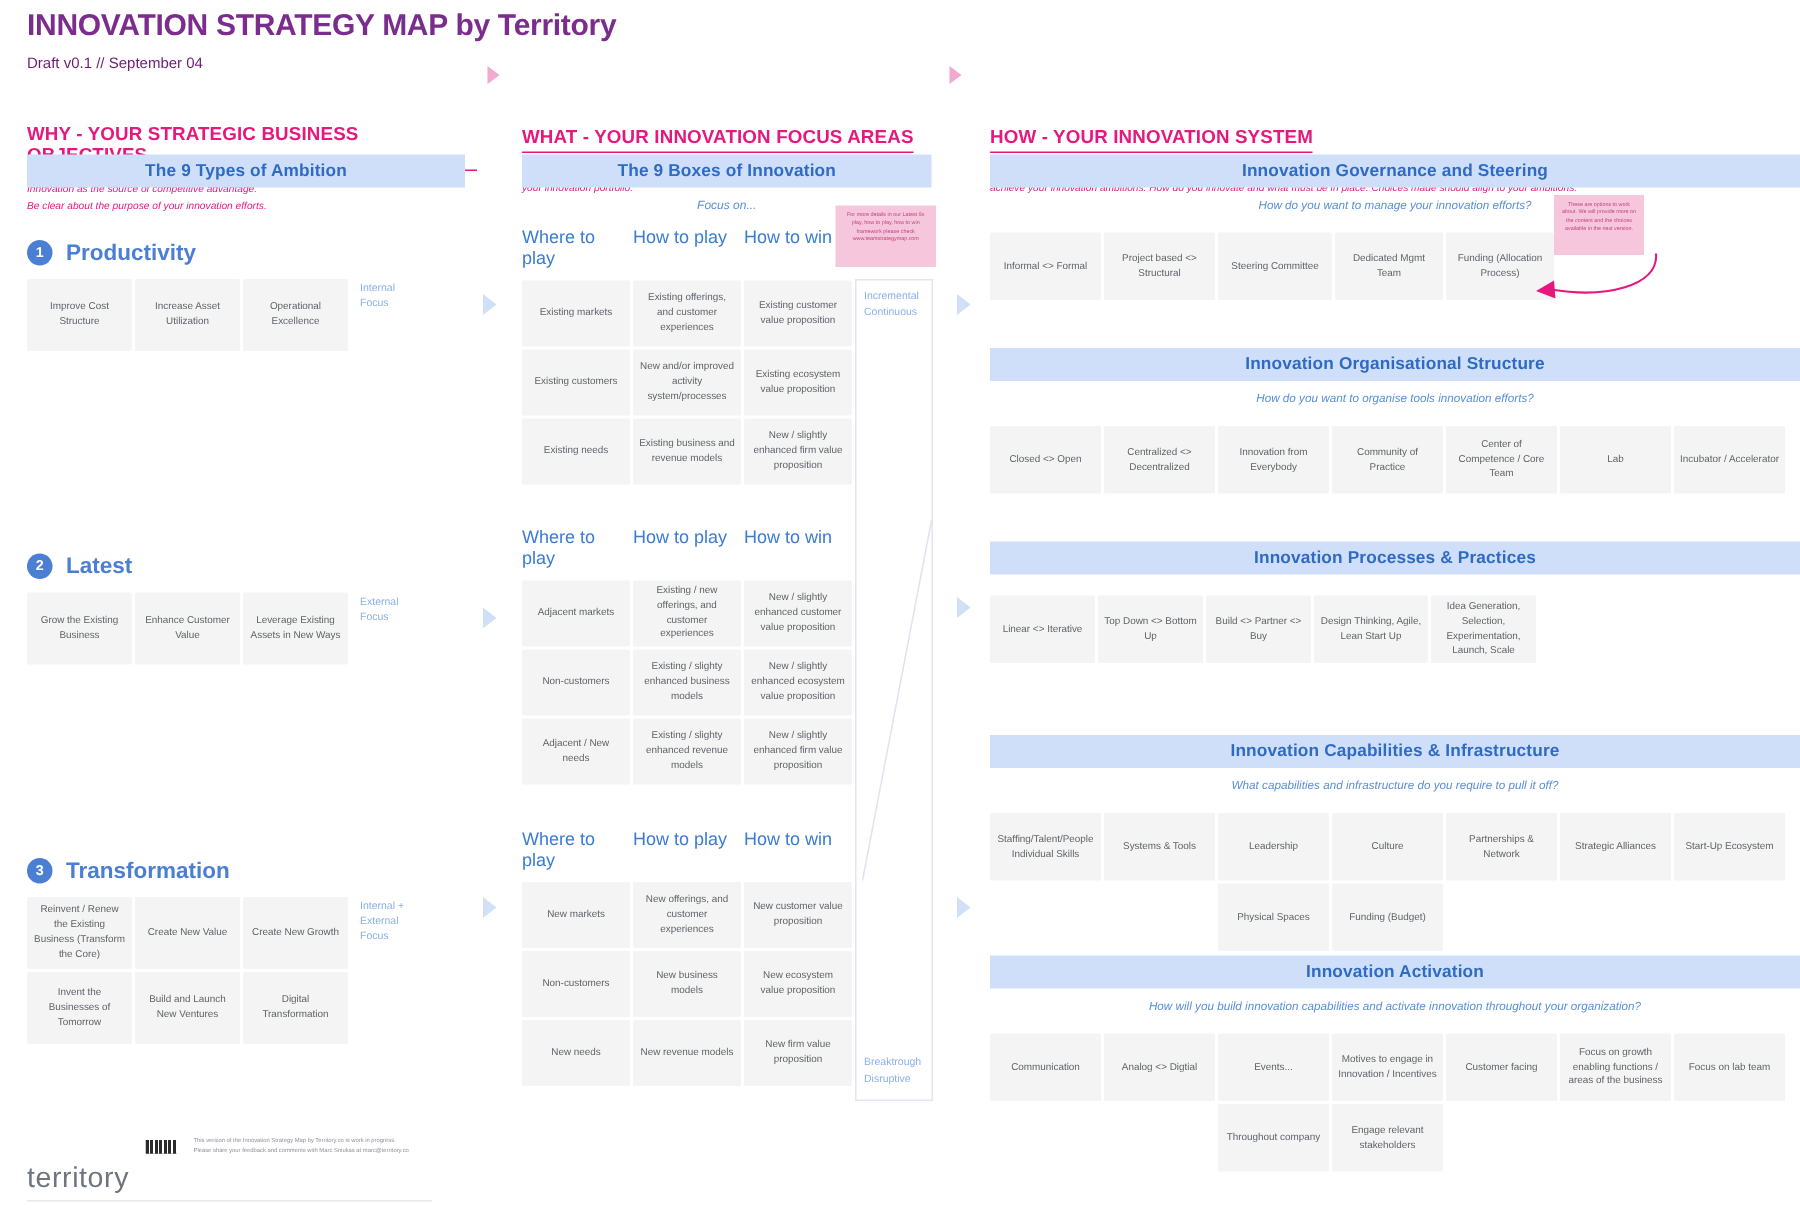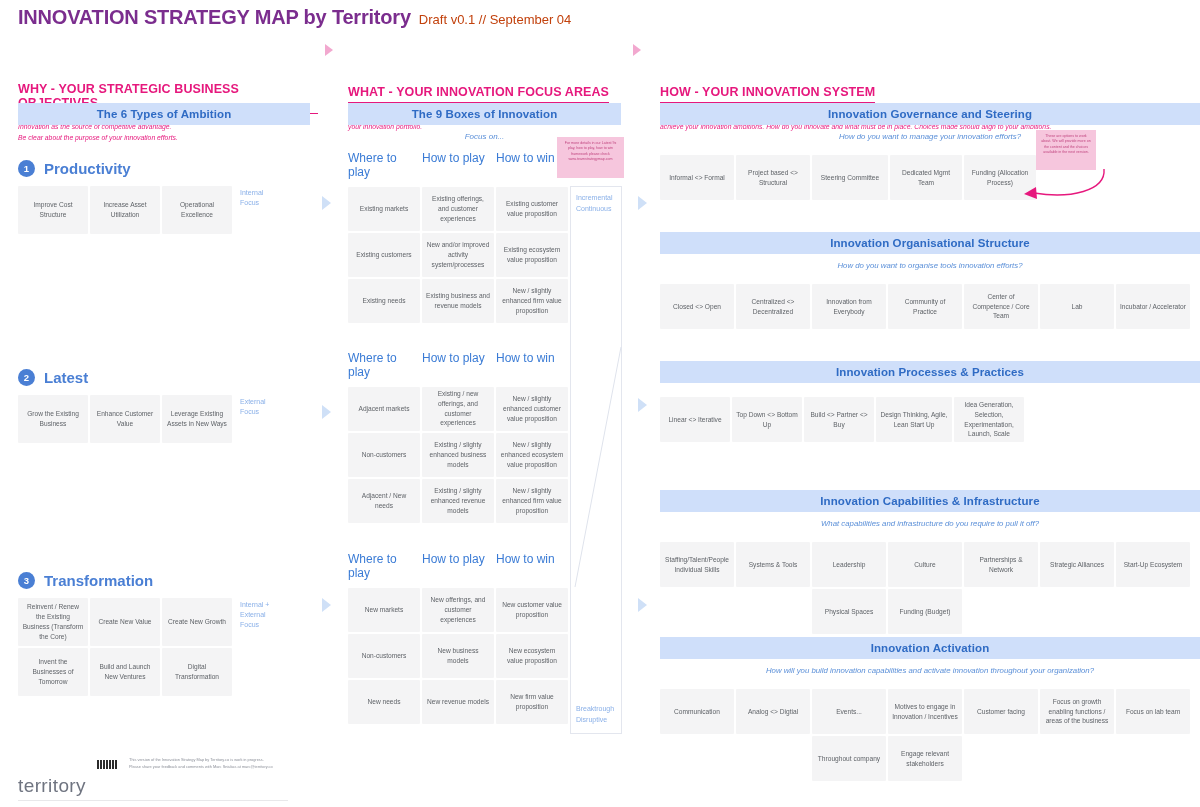--- a/index.html
+++ b/index.html
@@ -6,23 +6,23 @@
   body {
     width: 1200px; height: 807px;
     background: #ffffff;
     font-family: "Liberation Sans", sans-serif;
     color: #3c4043;
     overflow: hidden;
     position: relative;
   }
 
   
-  .title-bar { position: absolute; left: 18px; top: 6px; display: flex; align-items: baseline; gap: 8px; }
+  .title-bar { position: absolute; left: 18px; top: 6px; display: flex; align-items: baseline; gap: 8px; flex-direction: column; }
   .title-main { font-size: 20px; font-weight: bold; color: #7b2d8e; letter-spacing: -0.2px; }
-  .title-sub  { font-size: 13px; color: #c2410c; }
+  .title-sub  { font-size: 10px; color: #701a75; }
 
   
   .col-head { position: absolute; margin-top: 42px; }
   .col-head .hd {
     font-size: 12.5px; font-weight: bold; color: #e6187d;
     letter-spacing: 0.1px; padding-bottom: 3px;
     border-bottom: 1.5px solid #e6187d; display: inline-block;
   }
   .col-head .desc {
     margin-top: 8px; font-size: 6.8px; font-style: italic;
@@ -142,21 +142,21 @@
 </div>
 <div class="hd-arrow" style="left:633px; top:44px;"></div>
 
 <div class="col-head" style="left:660px; top:40px; width:540px;">
   <div class="hd">HOW -  YOUR INNOVATION SYSTEM</div>
   <div class="desc" style="white-space:pre-line">How to organize, operate, and manage innovation. Design your Innovation Organization and build the needed capabilities to
 achieve your innovation ambitions. How do you innovate and what must be in place. Choices made should align to your ambitions.</div>
 </div>
 
 <div id="why-col">
-  <div class="banner">The 6 Types of Ambition</div>
+  <div class="banner">The 9 Types of Ambition</div>
 </div>
 
 <div class="ambition" style="top:160px;">
   <div class="amb-head">
     <div class="amb-num">1</div>
     <div class="amb-title">Productivity</div>
   </div>
   <div class="amb-row">
     <div class="card">Improve Cost Structure</div>
     <div class="card">Increase Asset Utilization</div>

